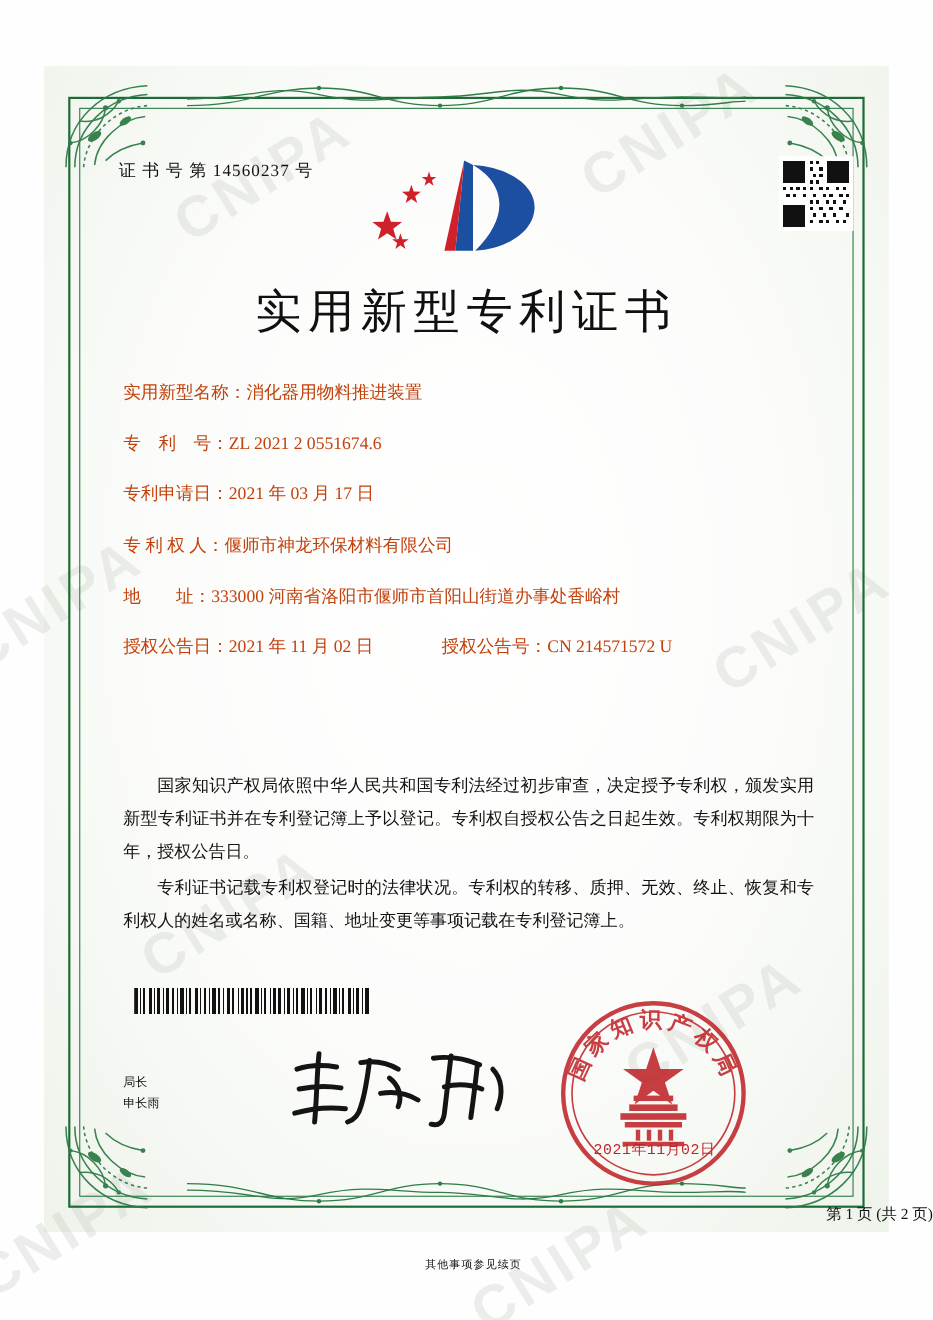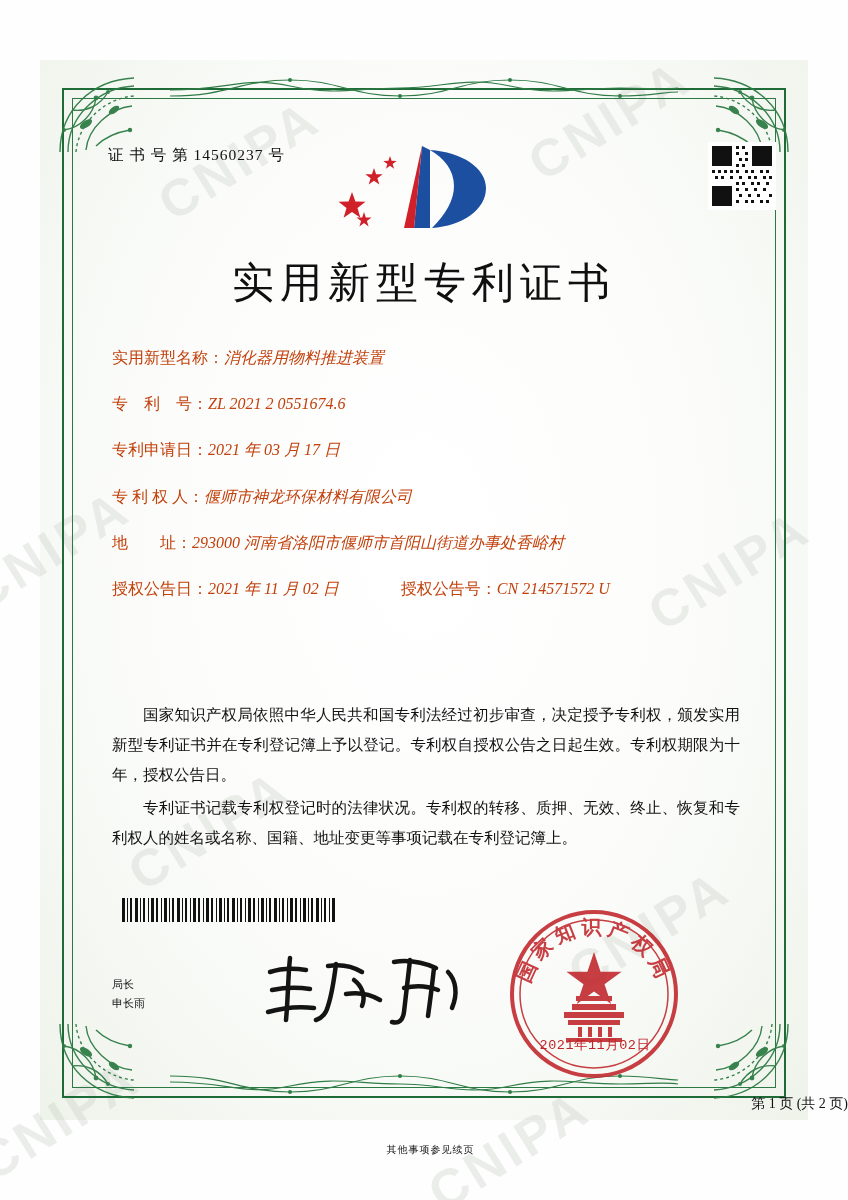--- a/index.html
+++ b/index.html
@@ -136,21 +136,20 @@
     font-size: 16px;
     color: #c2410c;
     line-height: 1.2;
   }
   .field-label {
     white-space: pre;
     flex: 0 0 auto;
   }
   .field-value {
     flex: 1 1 auto;
-    font-style: italic;
   }
   .field-row.two-col .field-value { flex: 0 0 auto; }
   .gap-col { width: 62px; flex: 0 0 auto; }
 
   
   .paragraphs {
     position: absolute;
     left: 112px; top: 700px;
     width: 628px;
     font-size: 15.5px;
@@ -438,21 +437,21 @@
     <div class="field-row">
       <span class="field-label">专利申请日：</span>
       <span class="field-value">2021 年 03 月 17 日</span>
     </div>
     <div class="field-row">
       <span class="field-label">专 利 权 人：</span>
       <span class="field-value">偃师市神龙环保材料有限公司</span>
     </div>
     <div class="field-row">
       <span class="field-label">地        址：</span>
-      <span class="field-value">293000 河南省洛阳市偃师市首阳山街道办事处香峪村</span>
+      <span class="field-value">333000 河南省洛阳市偃师市首阳山街道办事处香峪村</span>
     </div>
     <div class="field-row two-col">
       <span class="field-label">授权公告日：</span>
       <span class="field-value">2021 年 11 月 02 日</span>
       <span class="gap-col"></span>
       <span class="field-label">授权公告号：</span>
       <span class="field-value">CN 214571572 U</span>
     </div>
   </div>
 

